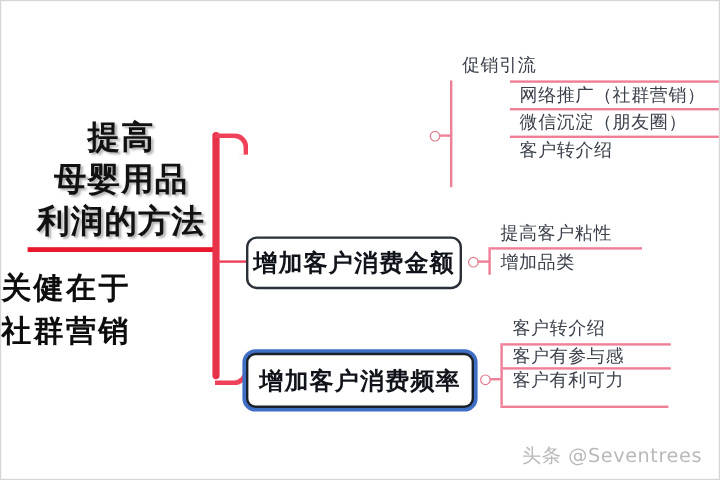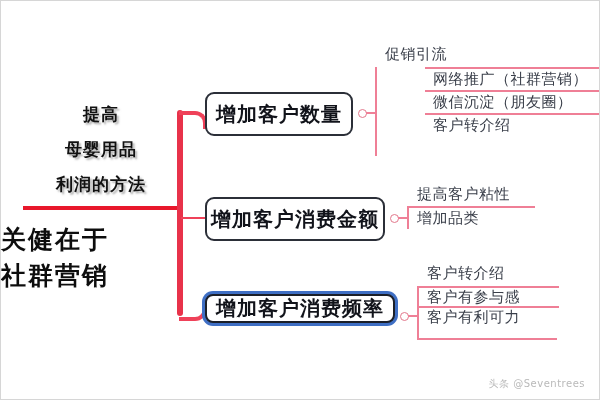--- a/index.html
+++ b/index.html
@@ -22,21 +22,21 @@
 
   
   #root-block {
     position: absolute;
     left: 14px;
     top: 96px;
     width: 172px;
     text-align: center;
   }
   .root-title {
-    font-size: 17px;
+    font-size: 27px;
     font-weight: bold;
     line-height: 35px;
     color: #111111;
     letter-spacing: 1px;
     text-shadow: 2px 2px 2px rgba(150,150,150,0.75);
     white-space: nowrap;
   }
   #root-divider {
     position: absolute;
     left: 22px;
@@ -117,21 +117,21 @@
   .branch-label {
     font-size: 20px;
     font-weight: bold;
     color: #11131a;
     letter-spacing: 1px;
     white-space: nowrap;
   }
   #branch-box-1 { left: 204px; top:  91px; width: 148px; height: 44px; }
   #branch-box-2 { left: 204px; top: 196px; width: 180px; height: 44px; }
   #branch-box-3 {
-    left: 204px; top: 293px; width: 190px; height: 29px;
+    left: 204px; top: 293px; width: 190px; height: 46px;
     border-color: #1b1f28;
     box-shadow: 0 0 0 3px #3f6fc4;
     border-radius: 8px;
   }
 
   
   .node-circle {
     position: absolute;
     width: 9px;
     height: 9px;
@@ -202,21 +202,21 @@
     height: 2px;
     background: #ef7f96;
   }
   #close-3 { left: 416px; top: 337px; width: 140px; }
 
   
   #watermark {
     position: absolute;
     right: 14px;
     bottom: 8px;
-    font-size: 10px;
+    font-size: 16px;
     color: #b9b9b9;
     letter-spacing: 0.5px;
     white-space: nowrap;
   }
 </style>
 </head>
 <body>
 
 <div id="canvas">
 
@@ -231,23 +231,20 @@
   <div id="sub-block">
     <div class="root-sub">关健在于</div>
     <div class="root-sub">社群营销</div>
   </div>
 
   <div id="trunk"></div>
   <div class="elbow elbow-top"></div>
   <div class="elbow elbow-mid"></div>
   <div class="elbow elbow-bot"></div>
 
-  <div class="branch-box" id="branch-box-1">
-    <span class="branch-label">增加客户数量</span>
-  </div>
   <div class="node-circle" id="circle-1"></div>
   <div class="stub" id="stub-1"></div>
 
   <div class="leaf-first" id="leaf-1-first">促销引流</div>
   <div class="leaf-group" id="leaf-group-1">
     <div class="leaf-row">
       <span class="leaf-text">网络推广（社群营销）</span>
     </div>
     <div class="leaf-row">
       <span class="leaf-text">微信沉淀（朋友圈）</span>

